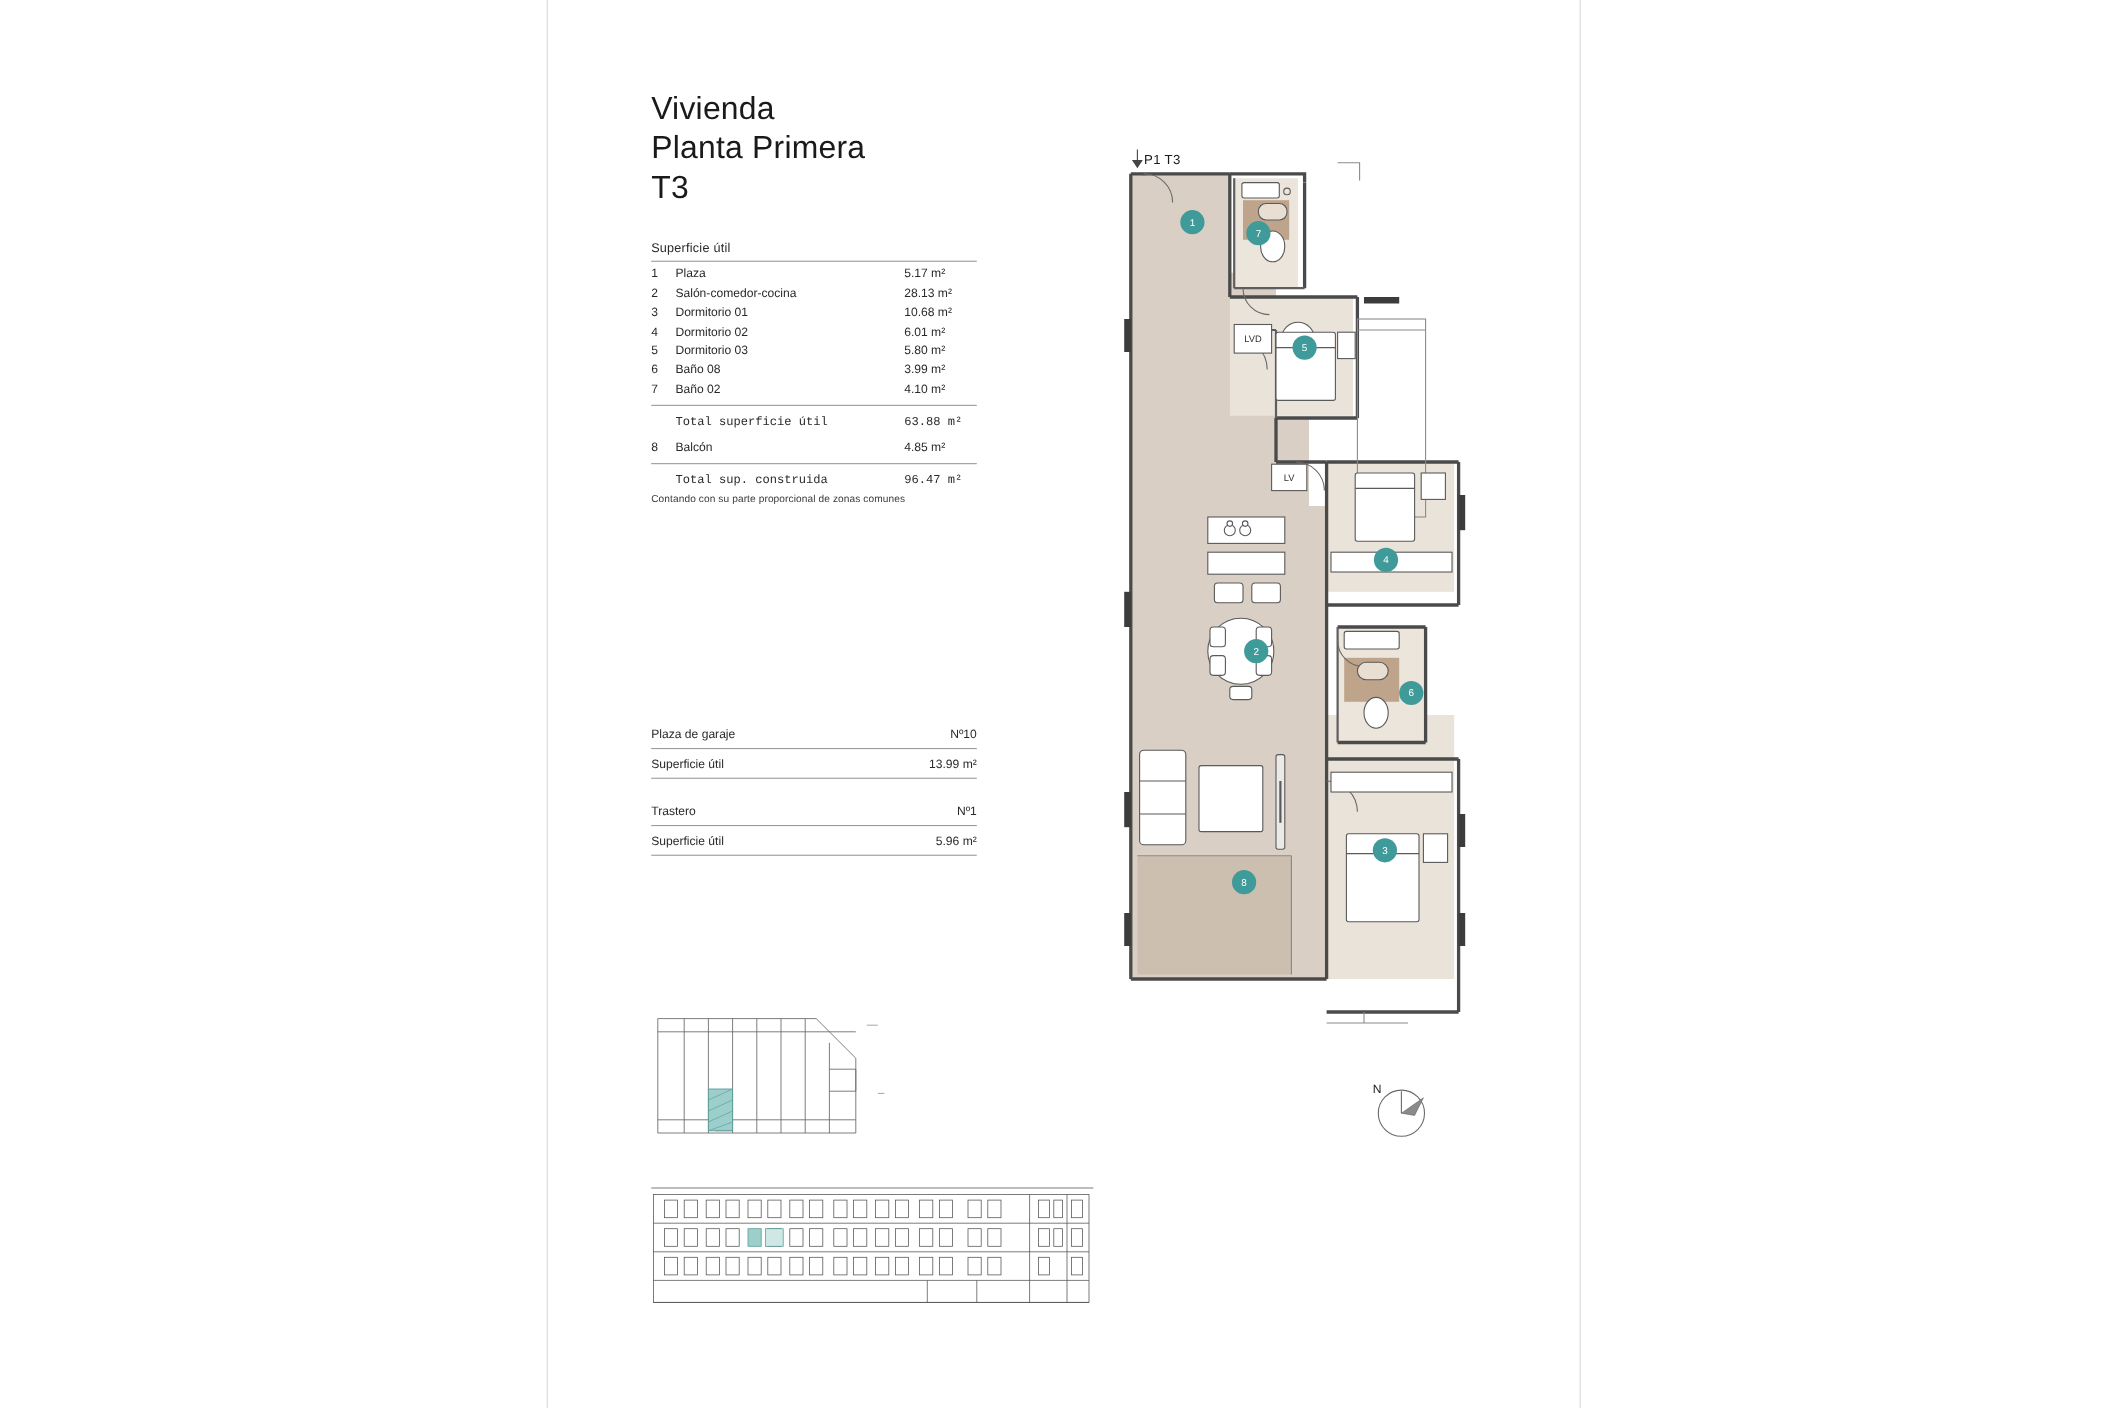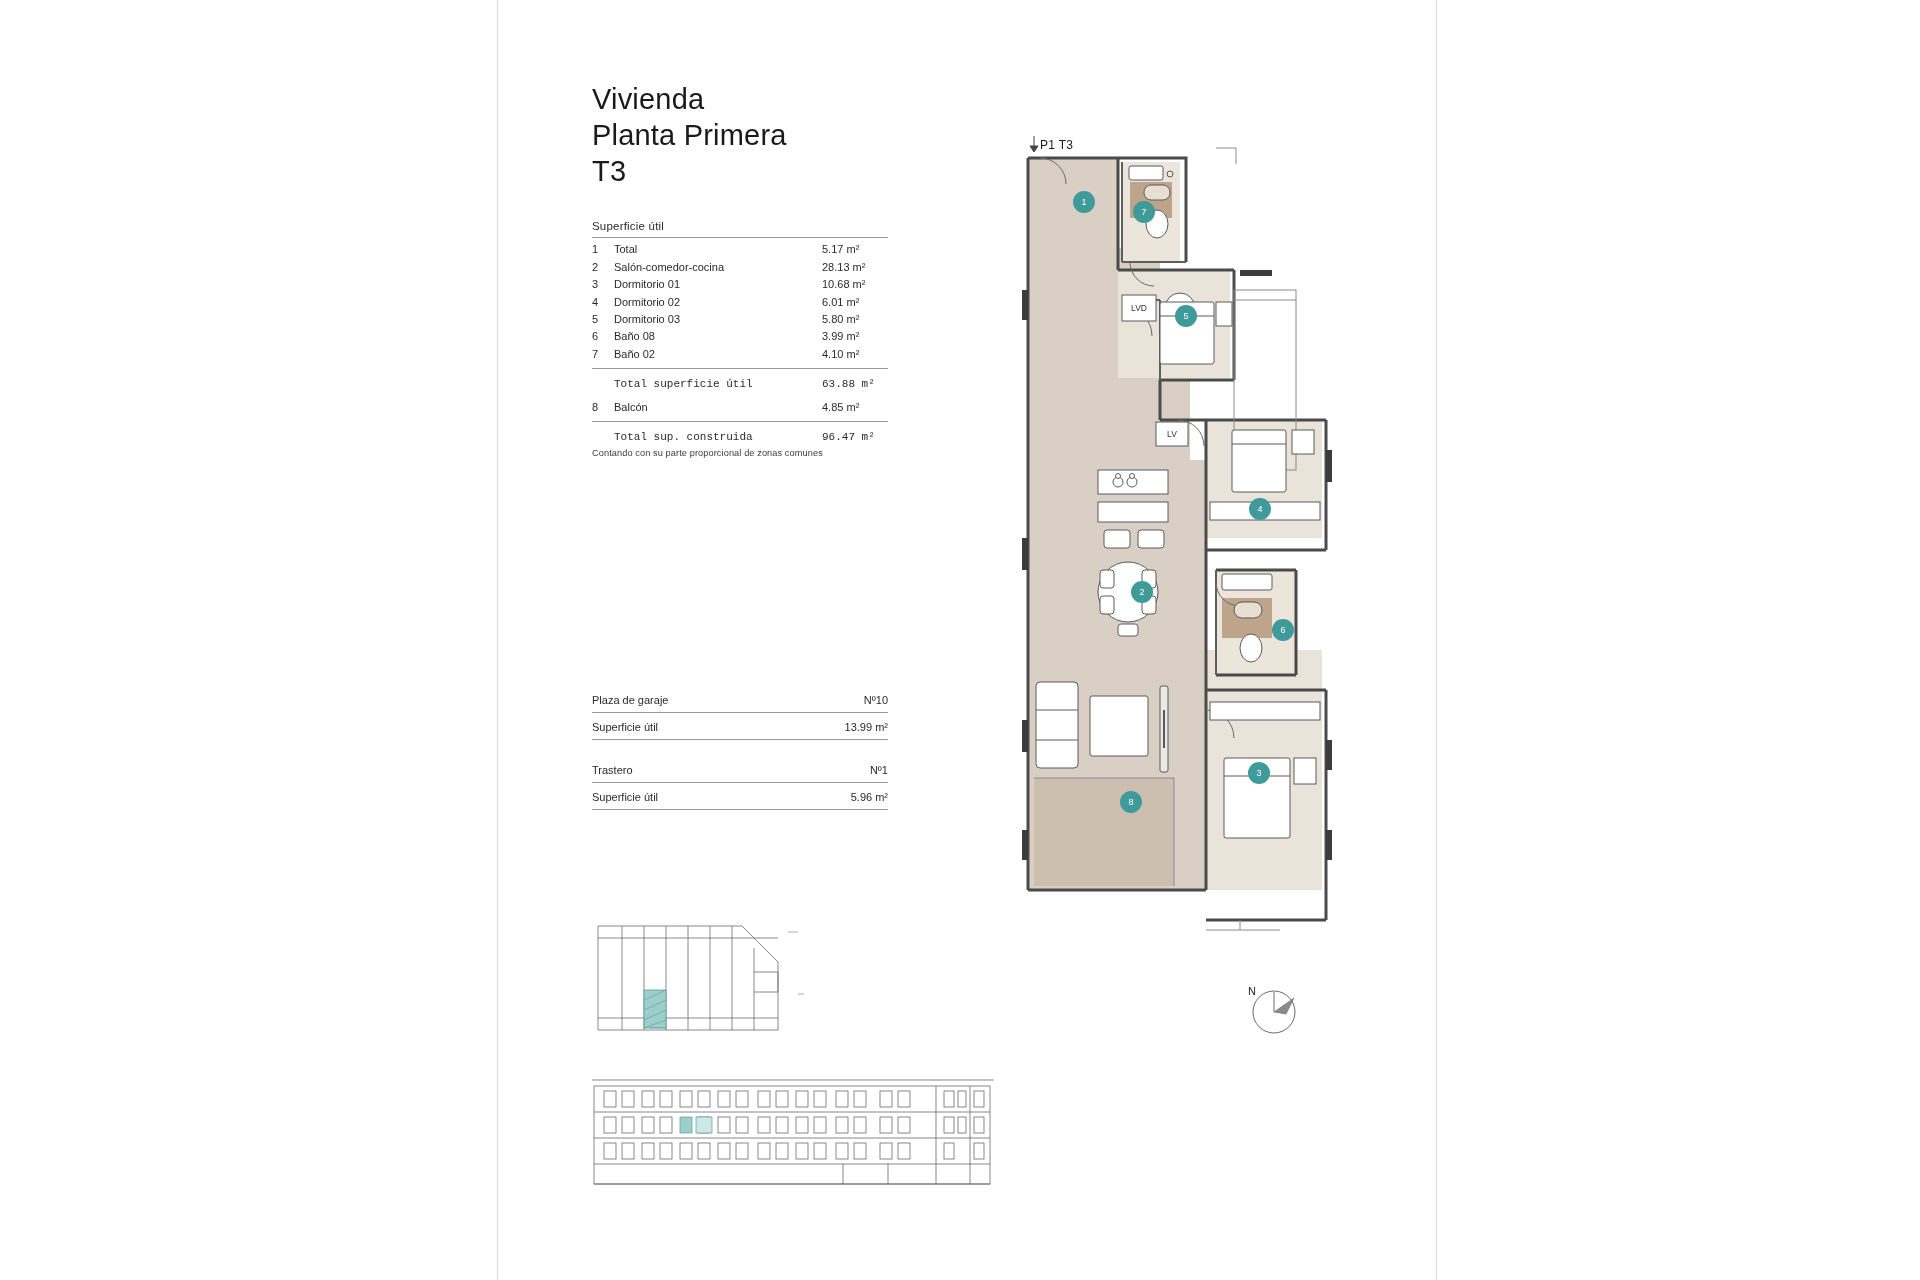--- a/index.html
+++ b/index.html
@@ -97,21 +97,20 @@
     letter-spacing: 0.1px;
   }
 
   
   .extras {
     position: absolute;
     left: 592px;
     top: 662px;
     width: 296px;
     color: #2a2a2a;
-    margin-top: 32px;
   }
   .extras .rowx {
     display: flex;
     justify-content: space-between;
     font-size: 11px;
     padding-bottom: 6px;
   }
   .extras .hr {
     height: 1px;
     background: #9b9b9b;
@@ -194,21 +193,21 @@
     <div class="title-line">Vivienda</div>
     <div class="title-line">Planta Primera</div>
     <div class="title-line">T3</div>
   </div>
 
   <div class="areas">
     <div class="section-head">Superficie útil</div>
 
     <div class="row">
       <div class="num">1</div>
-      <div class="name">Total</div>
+      <div class="name">Plaza</div>
       <div class="val">5.17 m²</div>
     </div>
     <div class="row">
       <div class="num">2</div>
       <div class="name">Salón-comedor-cocina</div>
       <div class="val">28.13 m²</div>
     </div>
     <div class="row">
       <div class="num">3</div>
       <div class="name">Dormitorio 01</div>

